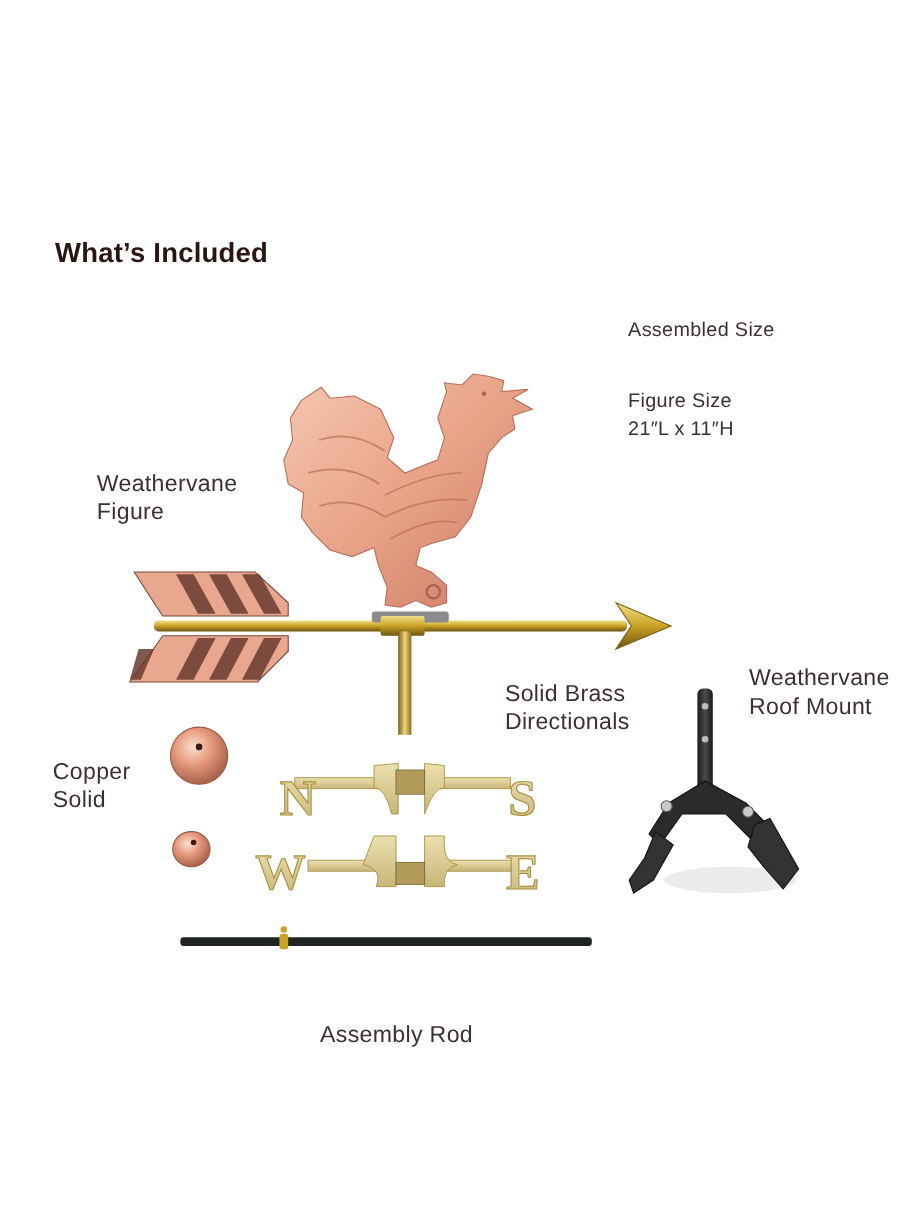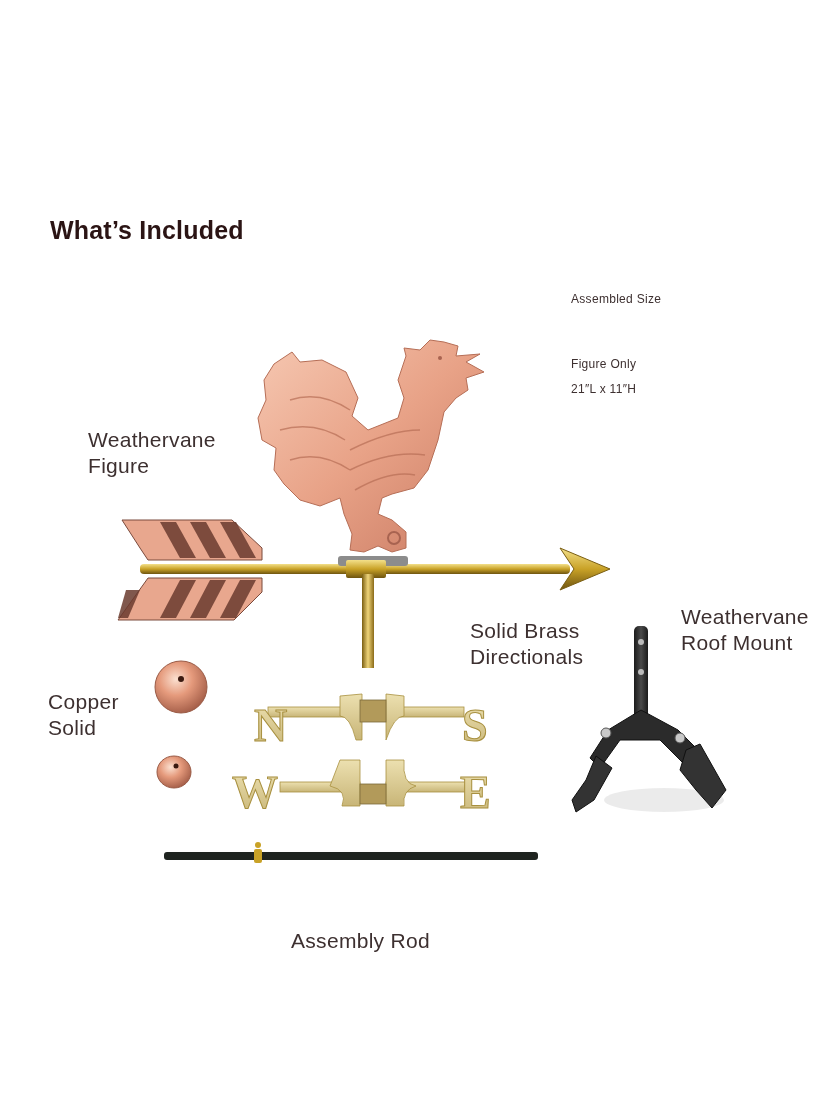--- a/index.html
+++ b/index.html
@@ -3,42 +3,42 @@
 <meta charset="utf-8">
 <style>
   html, body { margin: 0; padding: 0; background: #ffffff; }
   body { width: 840px; height: 1120px; position: relative; overflow: hidden;
          font-family: "Liberation Sans", "DejaVu Sans", sans-serif; color: #3a2a2a; }
   .title { position: absolute; left: 50px; top: 216px; font-size: 25px; font-weight: bold;
            color: #2b1414; letter-spacing: 0.2px; margin: 0; }
   .label { position: absolute; font-size: 21px; line-height: 26px; color: #3d3030;
            font-weight: normal; letter-spacing: 0.3px; }
   .label div { white-space: nowrap; }
-  .spec { position: absolute; left: 571px; font-size: 12px; line-height: 25px; color: #3d3030; letter-spacing: 0.3px; }
+  .spec { position: absolute; left: 571px; font-size: 18px; line-height: 25px; color: #3d3030; letter-spacing: 0.3px; }
   .spec div { white-space: nowrap; }
   svg.art { position: absolute; left: 0; top: 0; }
 </style>
 </head>
 <body>
 
 <h1 class="title">What’s Included</h1>
 
 <div class="spec" style="top:287px;">
   <div>Assembled Size</div>
 </div>
 <div class="spec" style="top:352px;">
-  <div>Figure Only</div>
+  <div>Figure Size</div>
   <div>21″L x 11″H</div>
 </div>
 
 <div class="label" style="left:88px; top:427px;">
   <div>Weathervane</div>
   <div>Figure</div>
 </div>
-<div class="label" style="left:470px; top:618px;">
+<div class="label" style="left:459px; top:618px;">
   <div>Solid Brass</div>
   <div>Directionals</div>
 </div>
 <div class="label" style="left:681px; top:604px;">
   <div>Weathervane</div>
   <div>Roof Mount</div>
 </div>
 <div class="label" style="left:48px; top:689px;">
   <div>Copper</div>
   <div>Solid</div>

